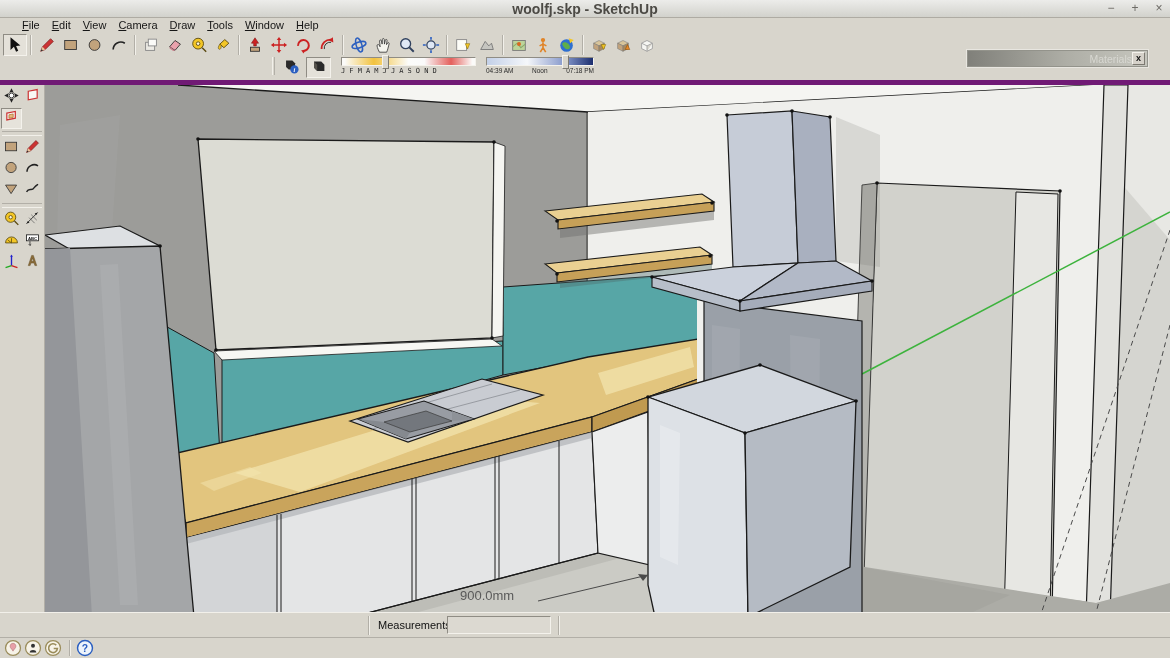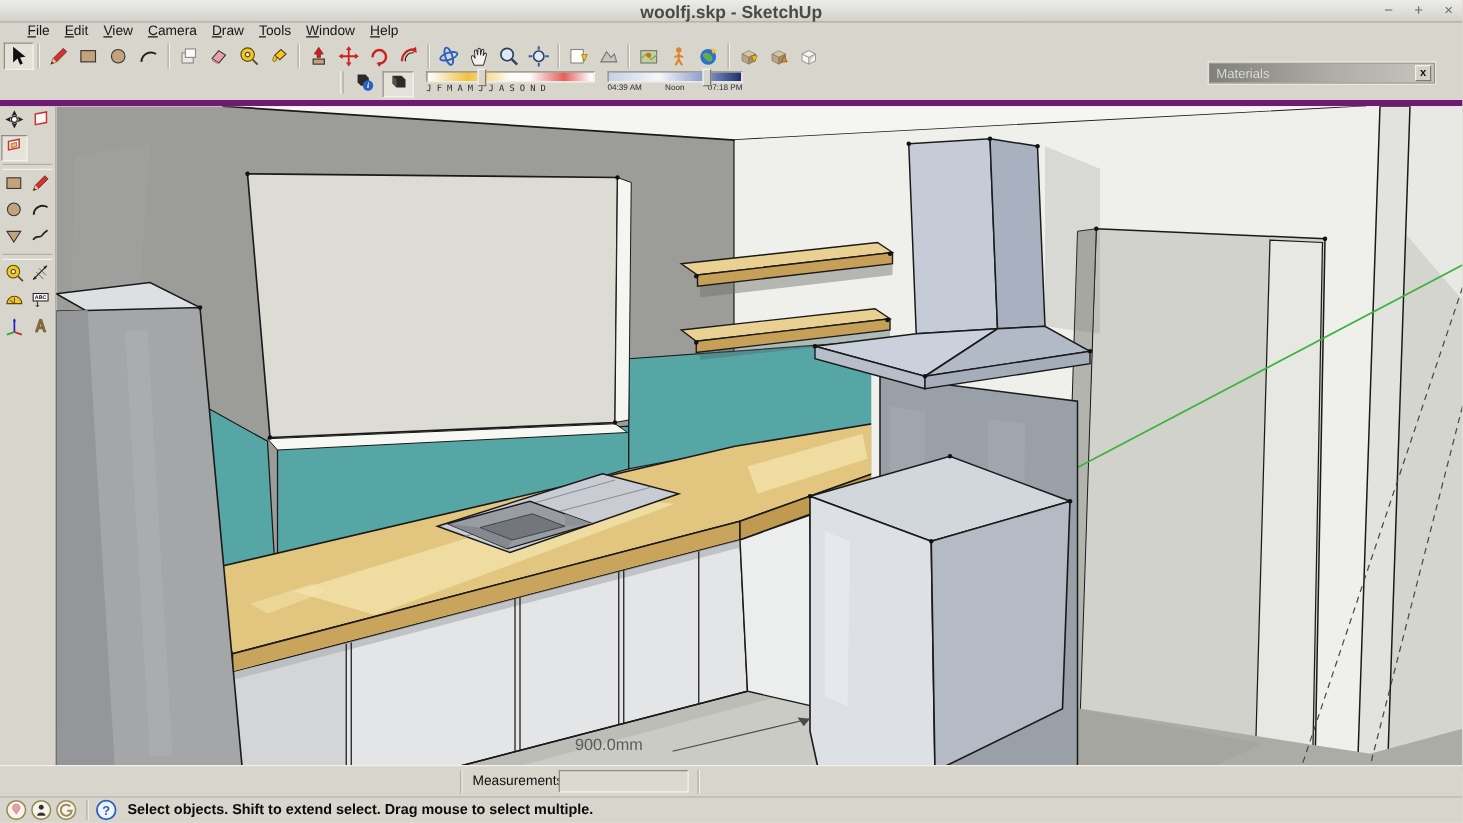--- a/index.html
+++ b/index.html
@@ -41,21 +41,21 @@
   .track-time { background:linear-gradient(90deg,#c3d0e8 0%,#f5f7fa 38%,#8093c8 75%,#1c2e6e 100%); }
   .slider-handle { position:absolute; top:-3px; width:7px; height:14px; background:#d8d5cc;
     border:1px solid; border-color:#f4f2ec #7d7a72 #7d7a72 #f4f2ec; }
   .slider-labels { display:flex; justify-content:space-between; font-size:6.5px; color:#2a2a2a; margin-top:1px; }
   .months { font-family:"DejaVu Sans Mono",monospace; font-size:7px; letter-spacing:4.1px; color:#2a2a2a; margin-top:1px; white-space:nowrap; }
 
   
   .materials-panel { position:absolute; left:967px; top:50px; width:181px; height:17px;
     background:linear-gradient(90deg,#80807a,#aeaea6 55%,#c6c6be);
     border:1px solid #93938b; outline:1px solid #e8e6e0; display:flex; align-items:center; z-index:5; }
-  .materials-title { flex:1; font-size:10.5px; color:#d8d8d2; padding-left:5px; }
+  .materials-title { flex:1; font-size:10.5px; color:#d8d8d2; padding-left:5px;text-align:right; }
   .materials-close { width:13px; height:13px; margin-right:2px; background:#d5d1c9;
     border:1px solid; border-color:#f4f2ec #7d7a72 #7d7a72 #f4f2ec;
     font-size:9px; line-height:11px; text-align:center; color:#111; font-weight:bold; }
 
   
   .main { height:532px; display:flex; border-top:5px solid #701a75; }
   .palette { width:45px; background:#d8d5cc; border-right:1px solid #b2afa7;
     display:grid; grid-template-columns:21px 21px; align-content:start; padding:2px 0 0 1px; }
   .pal-btn { width:21px; height:21px; display:flex; align-items:center; justify-content:center; }
   .pal-btn svg { width:17px; height:17px; }
@@ -664,14 +664,13 @@
       <span class="sb-icon"><svg viewBox="0 0 20 20" width="100%" height="100%">
           <circle cx="10" cy="10" r="8.3" fill="#f7f3e8" stroke="#9a8c5a" stroke-width="1.4"></circle>
           <path d="M13.6 6.8 A 4.9 4.9 0 1 0 14.9 10.6 L10.8 10.6" fill="none" stroke="#9a8c5a" stroke-width="1.8"></path>
         </svg></span>
     </span>
   <div class="sb-sep"></div>
   <span class="sb-icon" id="sb-help"><svg viewBox="0 0 20 20" width="100%" height="100%">
         <circle cx="10" cy="10" r="8.3" fill="#eef4fb" stroke="#2b5fc0" stroke-width="1.6"></circle>
         <text x="10" y="14.2" font-size="11.5" font-weight="bold" text-anchor="middle" fill="#2b5fc0" font-family="Liberation Sans, sans-serif">?</text>
       </svg></span>
-  <span class="sb-msg">Select objects. Shift to extend select. Drag mouse to select multiple.</span>
 </div>
 
 </body></html>

